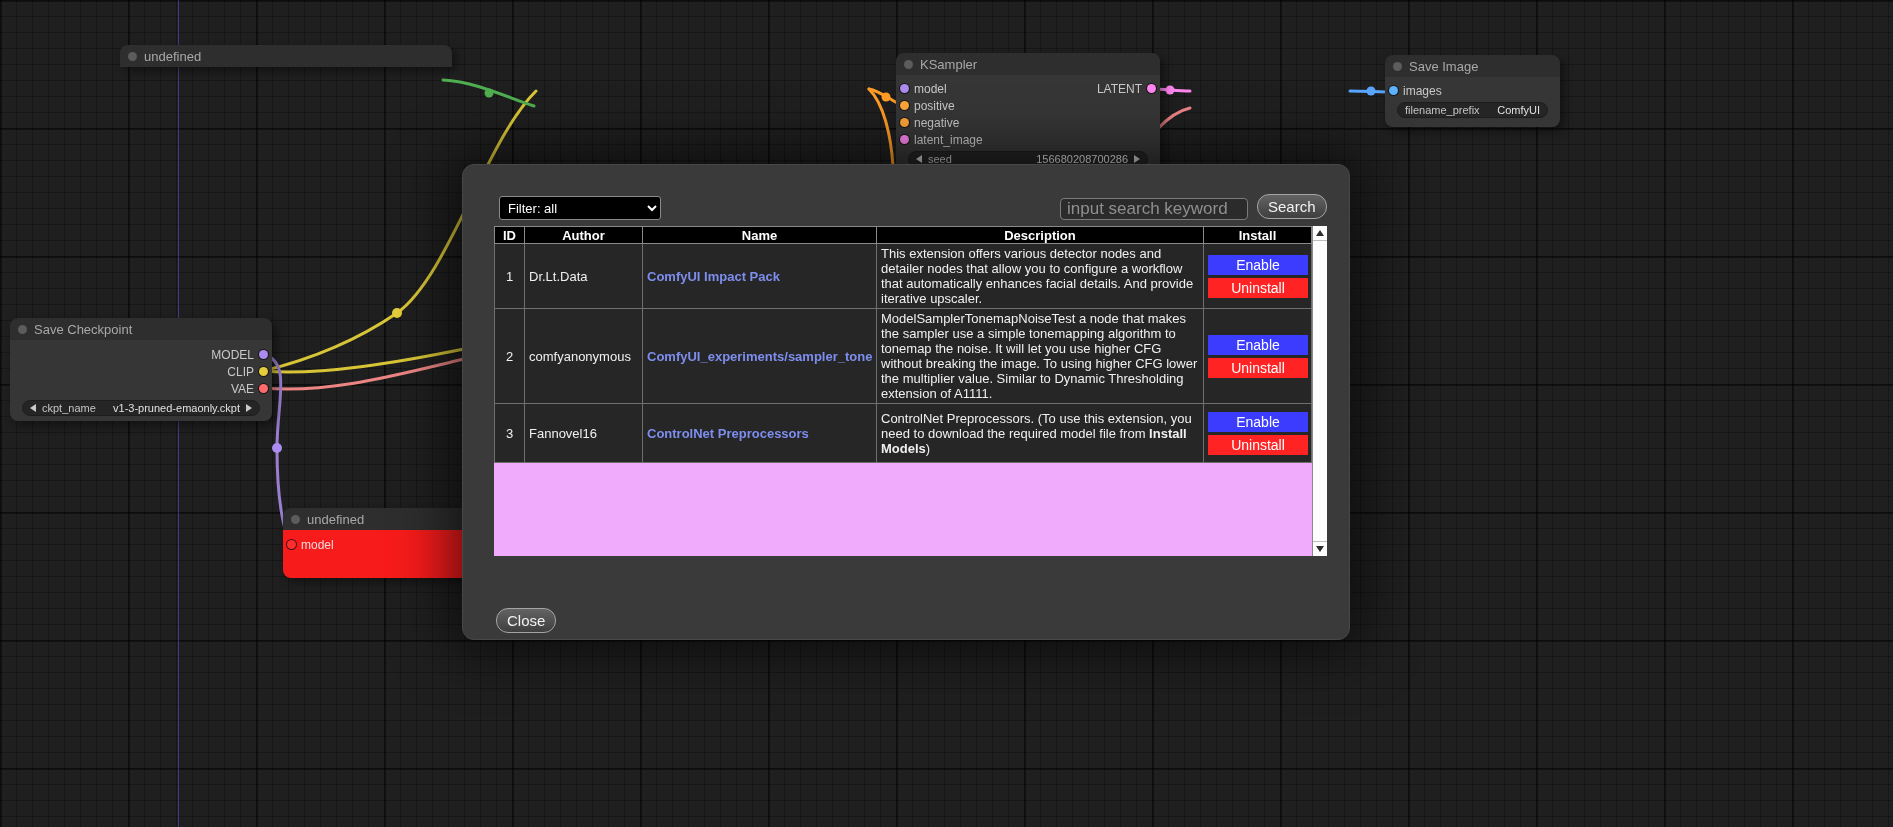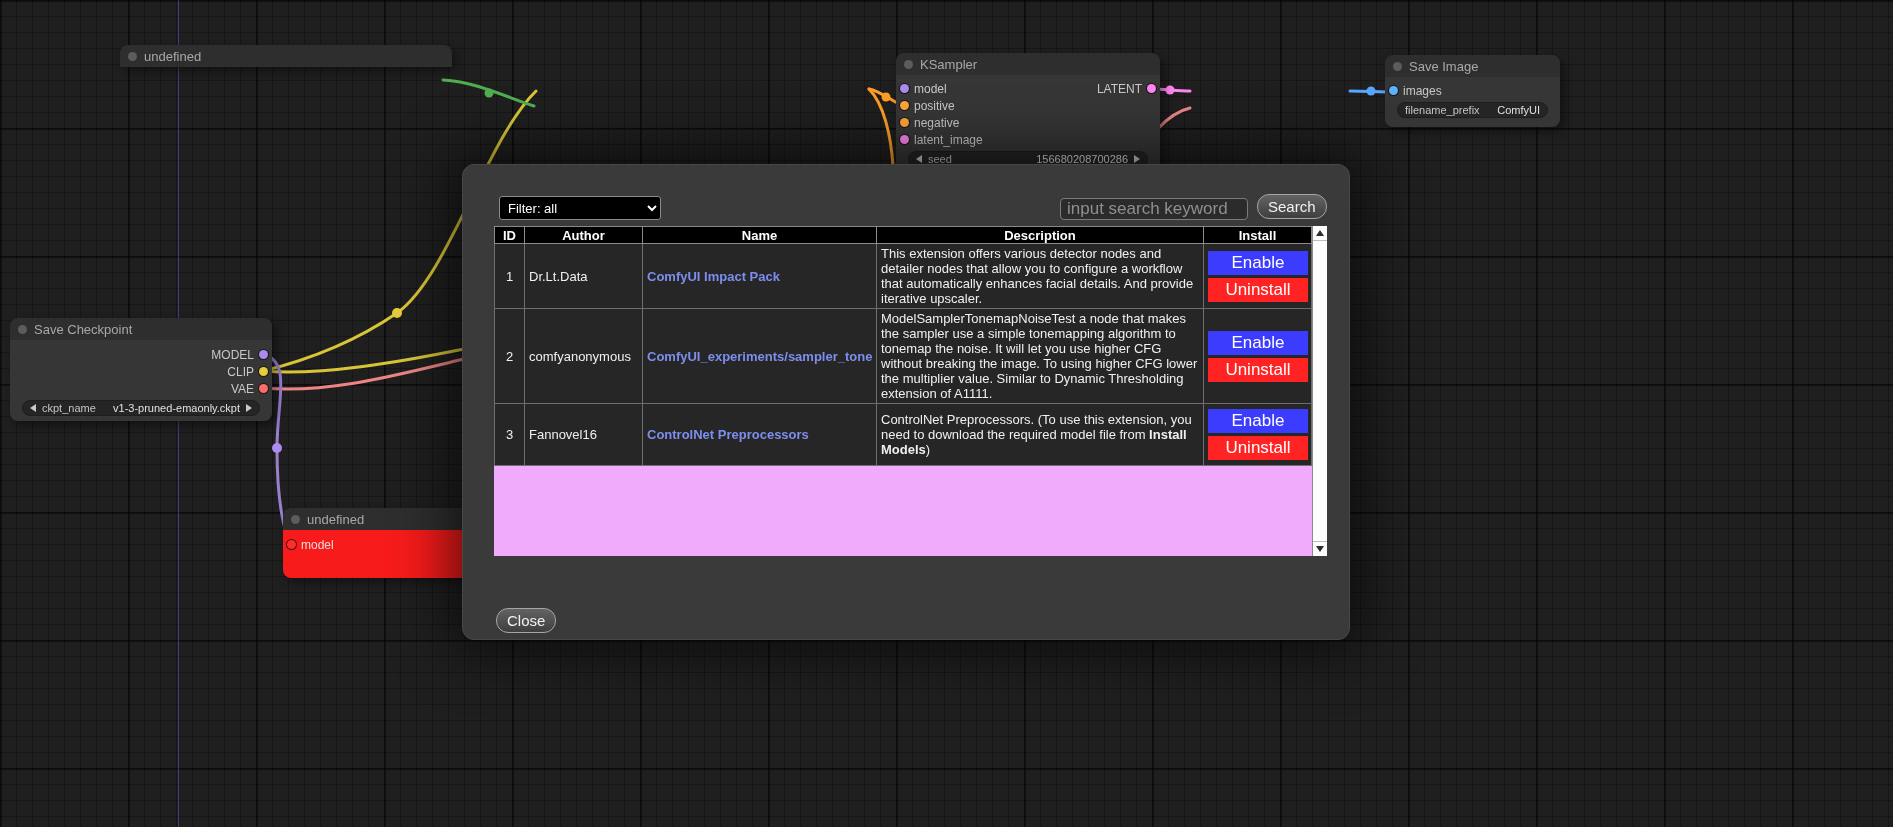--- a/index.html
+++ b/index.html
@@ -124,21 +124,21 @@
   td.c-id { text-align:center; }
   td.c-name a {
     color:#7d8eef; font-weight:bold; text-decoration:none;
     white-space:nowrap; overflow:hidden; display:block;
   }
   td.c-desc { font-size:12.5px; line-height:15px; vertical-align:top; color:#f2f2f2; }
   td.c-desc b { font-weight:bold; }
   td.c-install { text-align:center; }
   .act-btn {
     display:block; width:100px; margin:3px auto; padding:2px 0;
-    border:none; border-radius:0; color:#fff; font-size:17px;
+    border:none; border-radius:0; color:#fff; font-size:14px;
     font-family:"Liberation Sans", sans-serif; cursor:pointer;
   }
   .act-enable    { background:#3c3cff; }
   .act-uninstall { background:#ff2323; }
 
   .scrollbar {
     width:16px; background:#d4d4d4; display:flex; flex-direction:column;
     border-left:1px solid #8a8a8a;
   }
   .sb-arrow {

